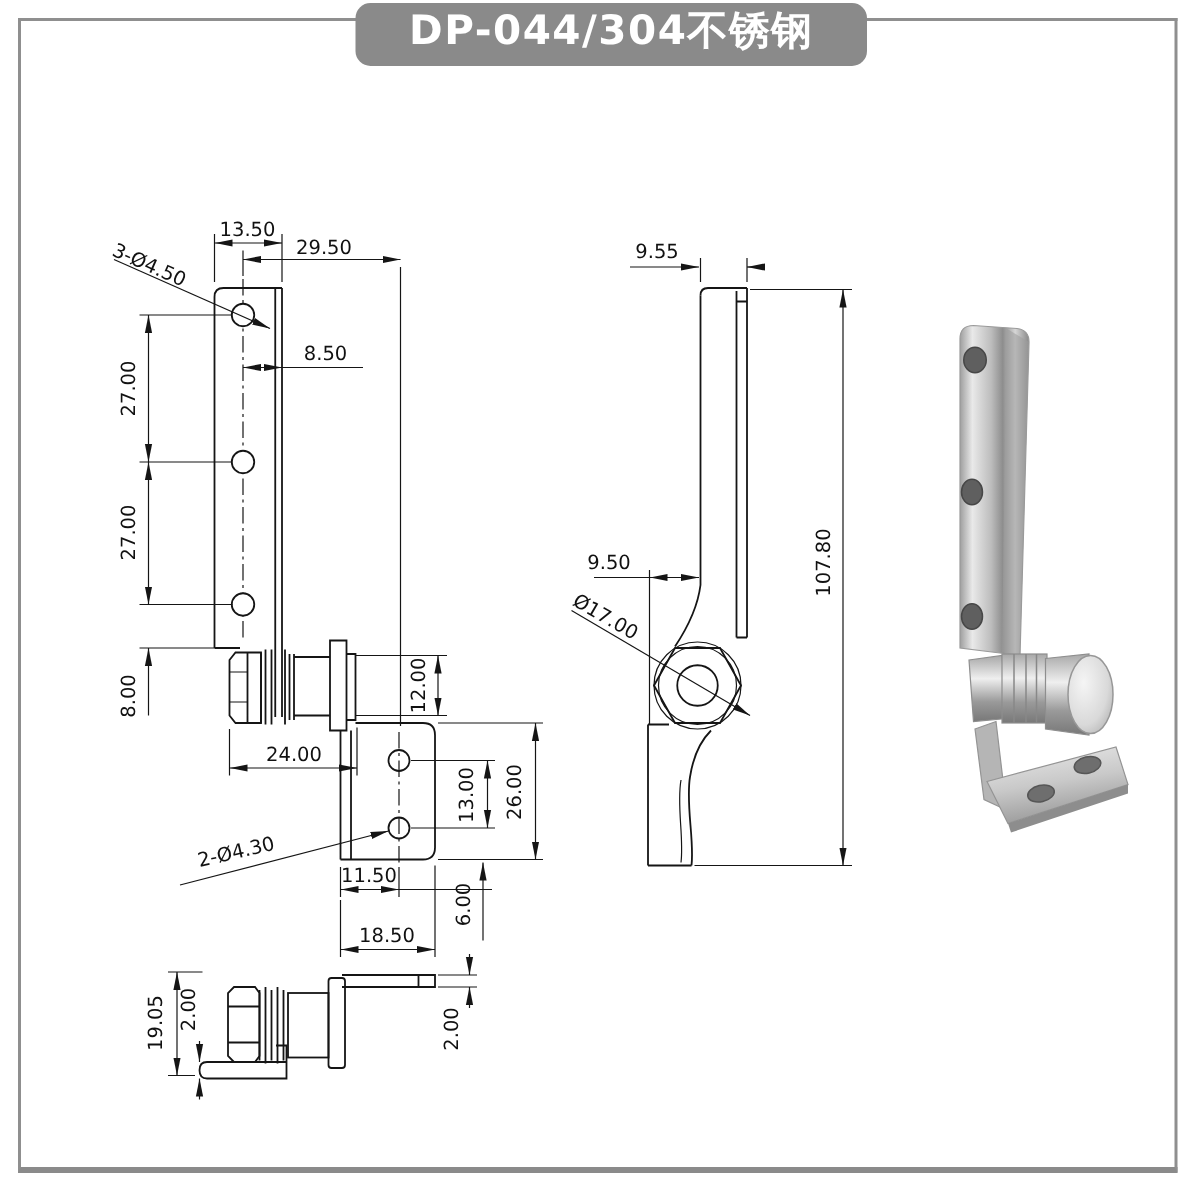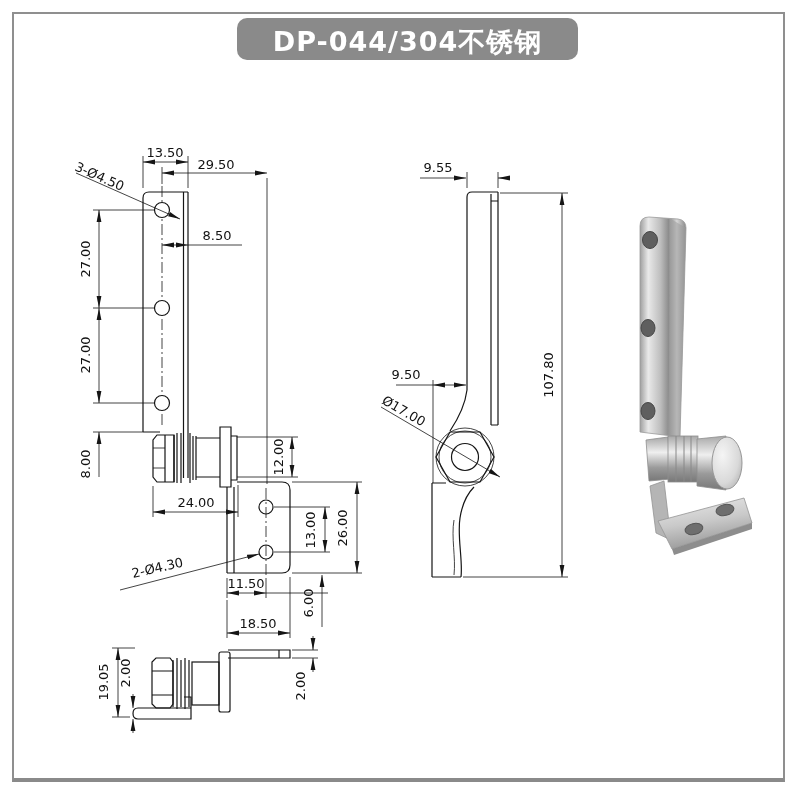--- a/index.html
+++ b/index.html
@@ -2,21 +2,21 @@
 <html><head>
 <meta charset="utf-8">
 <style>
   html,body{margin:0;padding:0;background:#fff;}
   .page{position:relative;width:800px;height:800px;background:#ffffff;overflow:hidden;
         font-family:"DejaVu Sans",sans-serif;}
   .frame{position:absolute;left:12px;top:12px;width:773px;height:770px;
          border:2px solid #8f8f8f;border-bottom:4px solid #8a8a8a;box-sizing:border-box;}
   .banner{position:absolute;left:237px;top:2px;width:341px;height:42px;background:#8a8a8a;
           border-radius:10px;color:#ffffff;font-size:27px;font-weight:bold;
-          display:flex;align-items:flex-end;justify-content:center;letter-spacing:1px;z-index:3;margin-top:16px;}
+          display:flex;align-items:flex-start;justify-content:center;letter-spacing:1px;z-index:3;}
   svg{position:absolute;left:0;top:0;z-index:2;}
   .ln{stroke:#151515;stroke-width:1.2;fill:none;stroke-linecap:butt;}
   .thin{stroke:#151515;stroke-width:0.8;fill:none;}
   .cl{stroke:#151515;stroke-width:0.8;fill:none;stroke-dasharray:11 3 2 3;}
   .dimt{font-family:"DejaVu Sans",sans-serif;font-size:13px;fill:#111;}
   .hole{stroke:#151515;stroke-width:1.2;fill:#fff;}
 </style>
 </head>
 <body>
 

